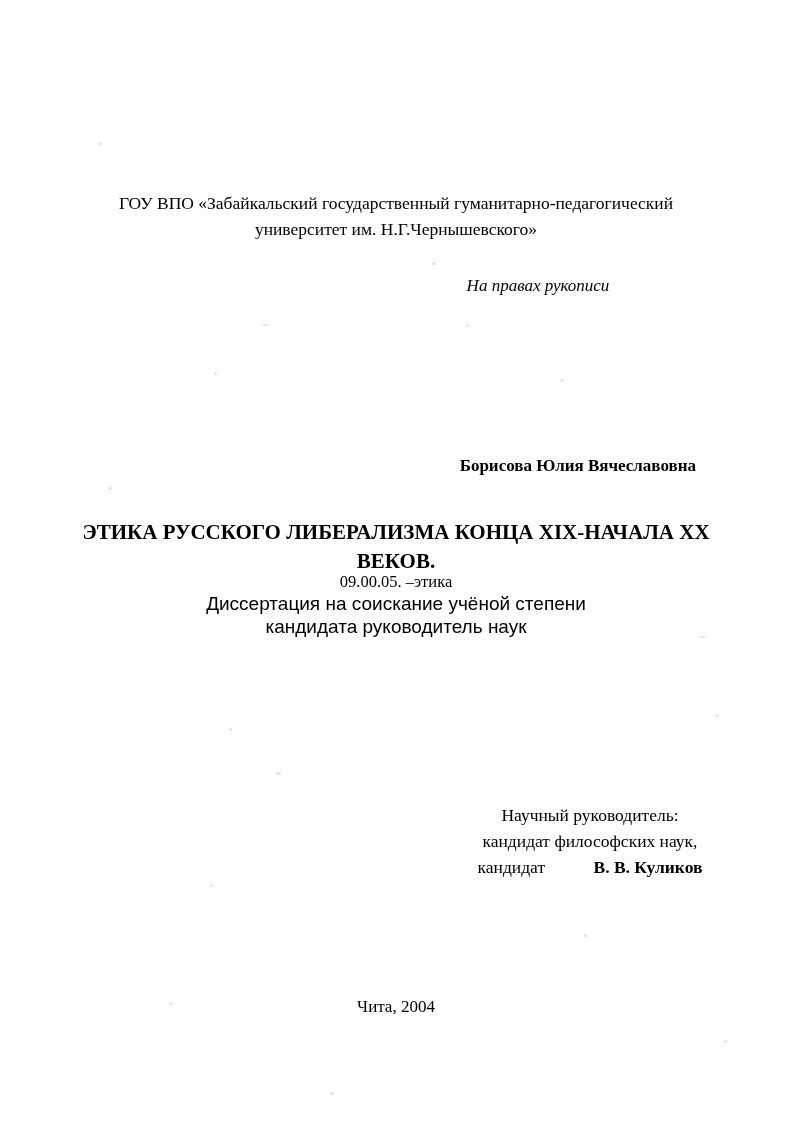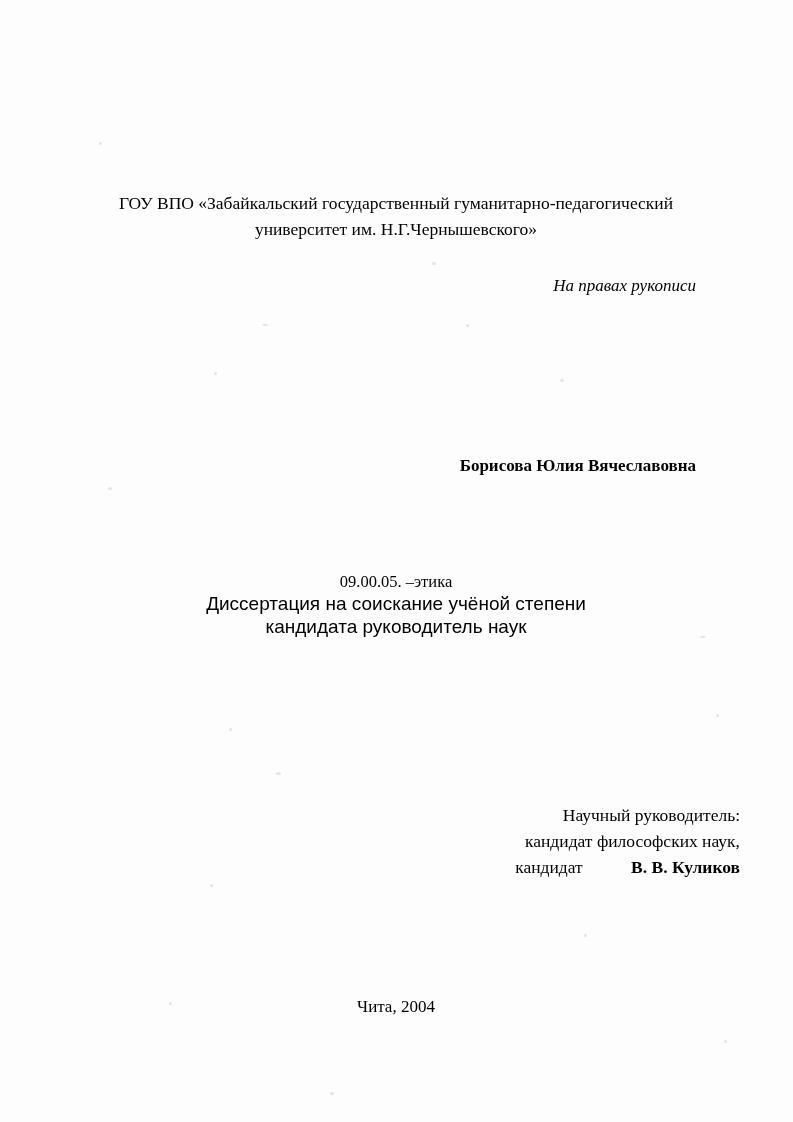--- a/index.html
+++ b/index.html
@@ -50,21 +50,21 @@
     font-size: 17.5px;
     line-height: 26px;
     font-family: "Liberation Serif", serif;
   }
 
   .manuscript-note {
     position: absolute;
     left: 380px;
     top: 264px;
     width: 316px;
-    text-align: right;
+    text-align: center;
     font-size: 17px;
     font-style: italic;
     font-family: "Liberation Serif", serif;
   }
 
   .author {
     position: absolute;
     left: 96px;
     top: 444px;
     width: 600px;
@@ -105,21 +105,21 @@
     font-size: 19px;
     line-height: 23px;
     font-family: "Liberation Sans", sans-serif;
   }
 
   .supervisor {
     position: absolute;
     left: 440px;
     top: 790px;
     width: 300px;
-    text-align: right;
+    text-align: center;
     font-size: 17.5px;
     line-height: 26px;
     font-family: "Liberation Serif", serif;
   }
   .supervisor .line3 {
     font-weight: normal;
   }
   .supervisor .line3 b {
     font-weight: bold;
     margin-left: 44px;
@@ -158,20 +158,21 @@
   <div class="speckle" style="left:330px; top:1092px; width:4px; height:3px;"></div>
 
   <div class="content">
 
     <div class="institution">ГОУ ВПО «Забайкальский государственный гуманитарно-педагогический университет им. Н.Г.Чернышевского»</div>
 
     <div class="manuscript-note">На правах рукописи</div>
 
     <div class="author">Борисова Юлия Вячеславовна</div>
 
+    <div class="thesis-title">ЭТИКА РУССКОГО ЛИБЕРАЛИЗМА КОНЦА XIX-НАЧАЛА XX ВЕКОВ.</div>
 
     <div class="speciality">09.00.05. –этика</div>
 
     <div class="degree-lines">
       <div>Диссертация на соискание учёной степени</div>
       <div>кандидата руководитель наук</div>
     </div>
 
     <div class="supervisor">
       <div>Научный руководитель:</div>

